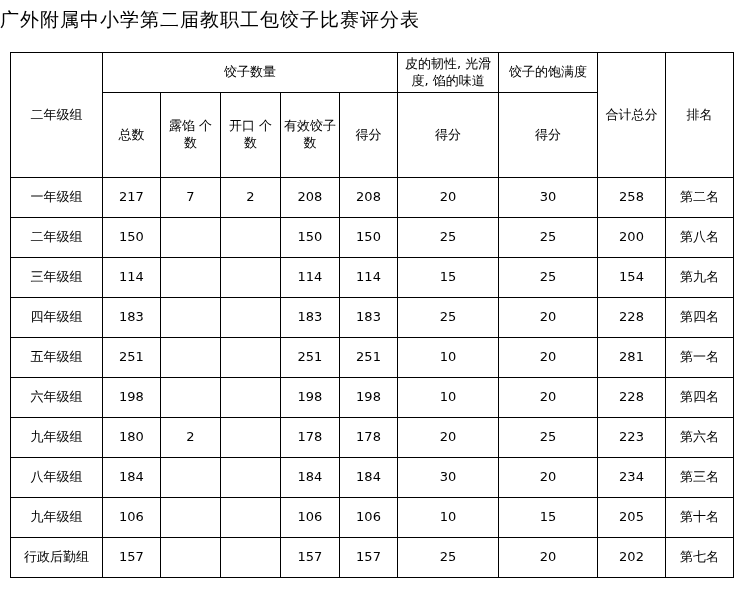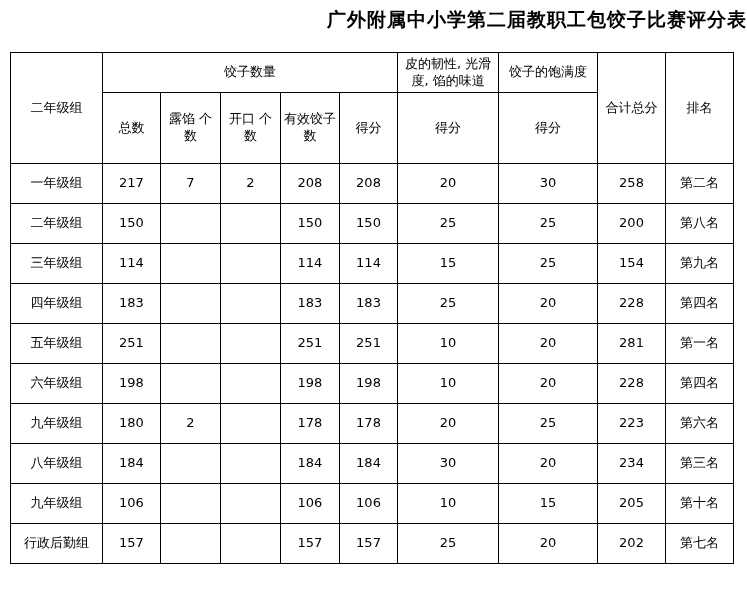--- a/index.html
+++ b/index.html
@@ -14,23 +14,23 @@
   .page {
     position: relative;
     width: 747px;
     height: 591px;
     background: #ffffff;
     overflow: hidden;
   }
   .title {
     margin: 0;
     padding-top: 7px;
-    text-align: right;
+    text-align: left;
     font-size: 19px;
-    font-weight: bold;
+    font-weight: normal;
     letter-spacing: 1px;
     color: #000000;
   }
   table.score-table {
     position: absolute;
     left: 10px;
     top: 52px;
     width: 723px;
     border-collapse: collapse;
     table-layout: fixed;
@@ -42,21 +42,21 @@
     text-align: center;
     vertical-align: middle;
     font-size: 13px;
     font-weight: normal;
     padding: 2px 3px;
     line-height: 1.3;
     overflow: hidden;
     word-break: break-all;
   }
   tr.hdr-row-1 { height: 40px; }
-  tr.hdr-row-2 { height: 71px; }
+  tr.hdr-row-2 { height: 85px; }
   tbody tr { height: 40px; margin-left: 16px; }
   th.bold-head { font-weight: bold; }
 </style>
 </head>
 <body>
 
 <div class="page">
 
   <h1 class="title">广外附属中小学第二届教职工包饺子比赛评分表</h1>
 

